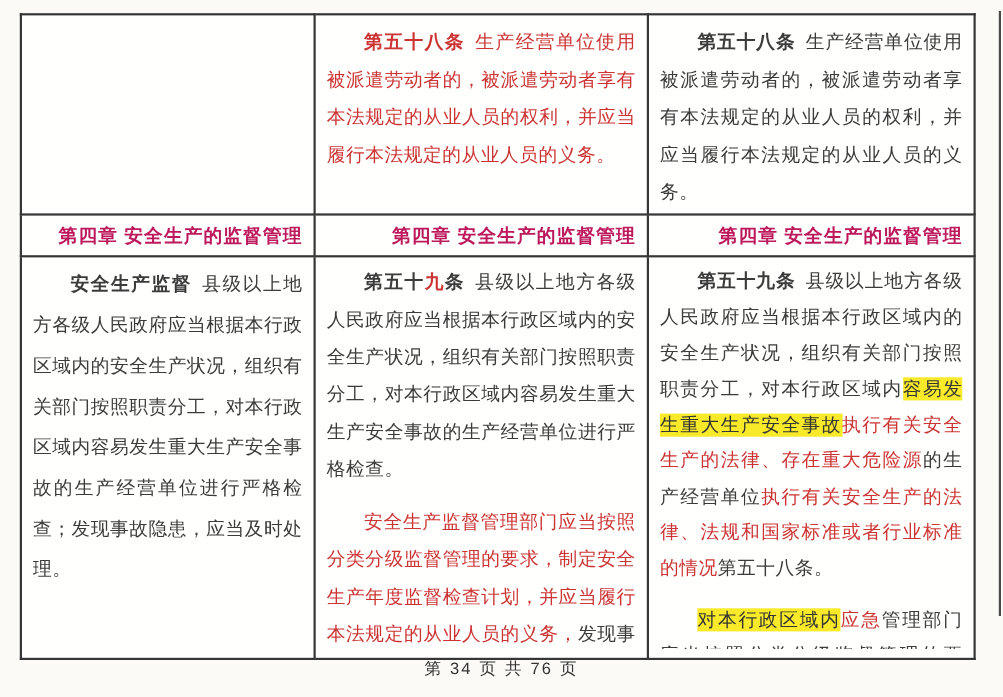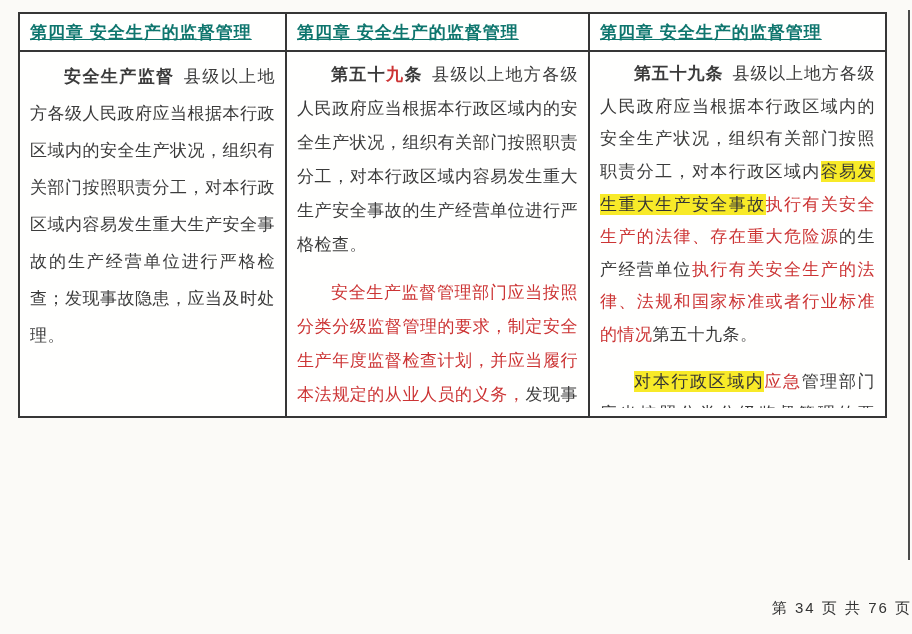--- a/index.html
+++ b/index.html
@@ -43,45 +43,58 @@
   }
   .row-c .para{line-height:1.92;margin-top:4px;}
   .row-c .cell-c2 .para{line-height:2.0;}
   .row-c .cell-c1 .para{line-height:2.18;}
   .row-c .para + .para{margin-top:14px;}
   .term{font-weight:bold;margin-right:0.55em;}
   .red{color:#cc3434;}
   .hl{background:#f8ea28;color:#343434;padding:1px 0;}
   .heading-para{
     margin:0;font-size:17px;font-weight:bold;
-    text-align:left;color:#0f766e;letter-spacing:1px;text-decoration:underline;
+    text-align:right;color:#be185d;letter-spacing:1px;
   }
   .footer{
     position:absolute;left:0;right:0;top:599px;
-    text-align:right;
+    text-align:center;
     font-size:15px;color:#343434;letter-spacing:2px;
   }
   .edge-line{
     position:absolute;right:2px;top:10px;width:2px;height:550px;
     background:#4a4a4a;
   }
 </style>
 </head>
 <body>
 
 <div class="screen">
 
   <table class="law-table">
     <colgroup>
         <col class="c1">
         <col class="c2">
         <col class="c3">
       </colgroup>
     <tbody>
 
+      <tr class="row-a">
+        <td class="cell-c1"></td>
+        <td class="cell-c2">
+          <div class="cellbox">
+            <p class="para red"><span class="term">第五十八条</span><span>生产经营单位使用被派遣劳动者的，被派遣劳动者享有本法规定的从业人员的权利，并应当履行本法规定的从业人员的义务。</span></p>
+          </div>
+        </td>
+        <td class="cell-c3">
+          <div class="cellbox">
+            <p class="para"><span class="term">第五十八条</span><span>生产经营单位使用被派遣劳动者的，被派遣劳动者享有本法规定的从业人员的权利，并应当履行本法规定的从业人员的义务。</span></p>
+          </div>
+        </td>
+      </tr>
 
       <tr class="row-b">
         <td class="cell-c1">
           <p class="heading-para">第四章 安全生产的监督管理</p>
         </td>
         <td class="cell-c2">
           <p class="heading-para">第四章 安全生产的监督管理</p>
         </td>
         <td class="cell-c3">
           <p class="heading-para">第四章 安全生产的监督管理</p>
@@ -97,21 +110,21 @@
 
         <td class="cell-c2">
           <div class="cellbox">
             <p class="para"><span class="term"><span>第五十</span><span class="red">九</span><span>条</span></span><span>县级以上地方各级人民政府应当根据本行政区域内的安全生产状况，组织有关部门按照职责分工，对本行政区域内容易发生重大生产安全事故的生产经营单位进行严格检查。</span></p>
             <p class="para"><span class="red">安全生产监督管理部门应当按照分类分级监督管理的要求，制定安全生产年度监督检查计划，并应当履行本法规定的从业人员的义务，</span><span>发现事故隐患，应当及时处理。</span></p>
           </div>
         </td>
 
         <td class="cell-c3">
           <div class="cellbox">
-            <p class="para"><span class="term">第五十九条</span><span>县级以上地方各级人民政府应当根据本行政区域内的安全生产状况，组织有关部门按照职责分工，对本行政区域内</span><span class="hl">容易发生重大生产安全事故</span><span class="red">执行有关安全生产的法律、存在重大危险源</span><span>的生产经营单位</span><span class="red">执行有关安全生产的法律、法规和国家标准或者行业标准的情况</span><span>第五十九条。</span></p>
+            <p class="para"><span class="term">第五十九条</span><span>县级以上地方各级人民政府应当根据本行政区域内的安全生产状况，组织有关部门按照职责分工，对本行政区域内</span><span class="hl">容易发生重大生产安全事故</span><span class="red">执行有关安全生产的法律、存在重大危险源</span><span>的生产经营单位</span><span class="red">执行有关安全生产的法律、法规和国家标准或者行业标准的情况</span><span>第五十八条。</span></p>
             <p class="para"><span class="hl">对本行政区域内</span><span class="red">应急</span><span>管理部门应当按照分类分级监督管理的要求，制定安全生产年度</span></p>
           </div>
         </td>
       </tr>
 
     </tbody>
   </table>
 
   <div class="edge-line"></div>
 

